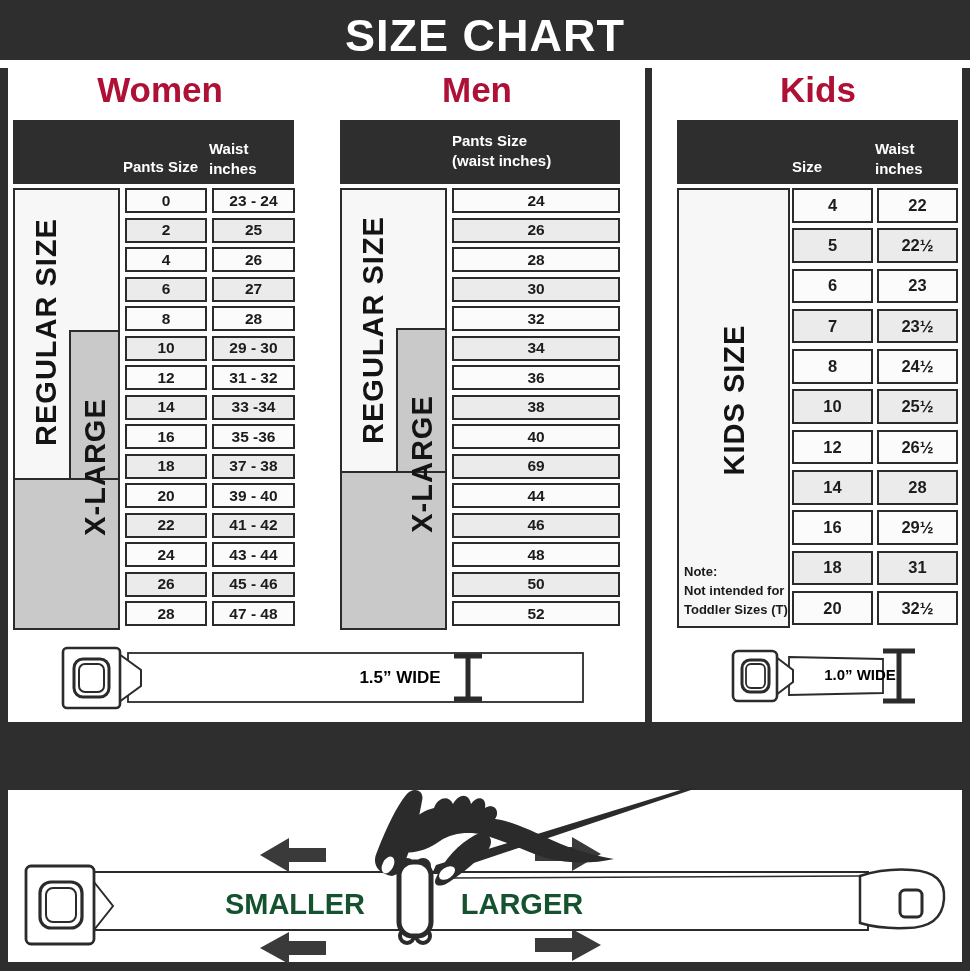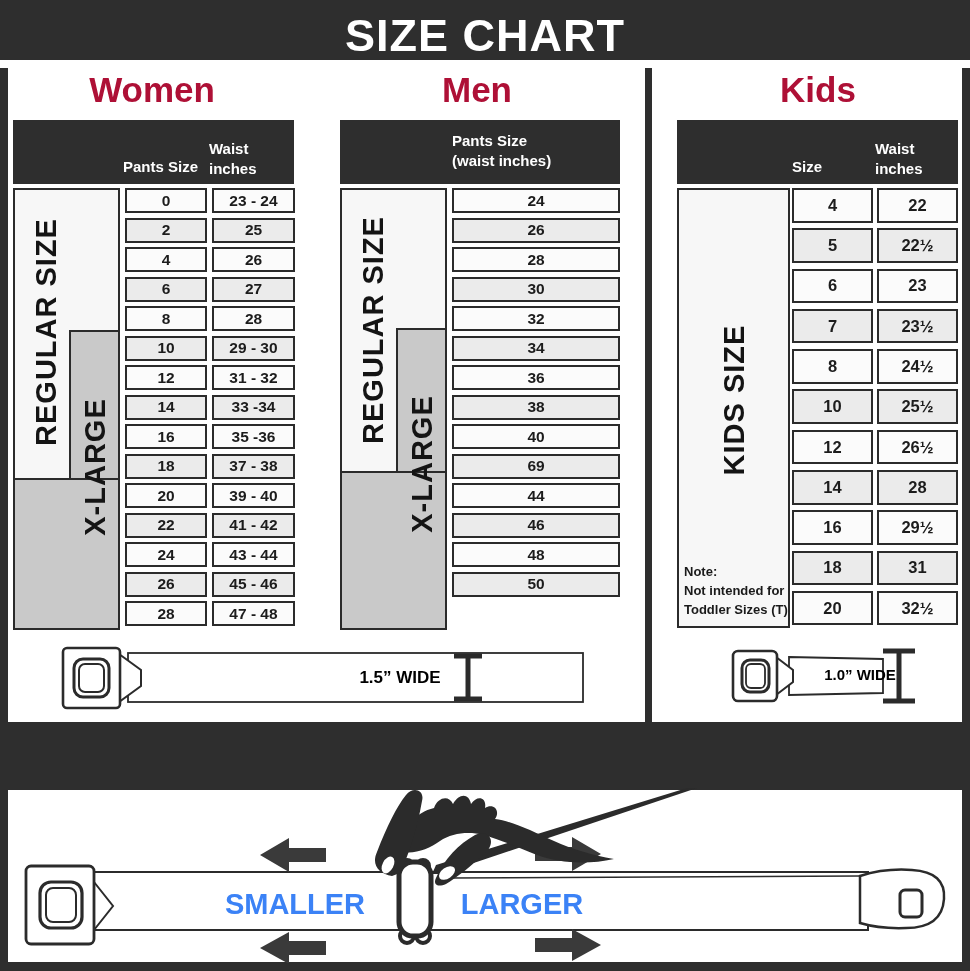--- a/index.html
+++ b/index.html
@@ -40,40 +40,40 @@
   .k1{width:81px}.k2{width:81px}
   .trow:nth-of-type(even) .cell{background:var(--row_alt,#ebebeb);}
   .beltlabel{
     position:absolute;text-align:center;font-weight:bold;font-size:17px;color:#000000;white-space:nowrap;
   }
   #note-block{
     position:absolute;left:684px;top:563px;width:104px;
     font-size:13px;font-weight:bold;line-height:1.45;color:#1a1a1a;
   }
   .adjtext{
-    position:absolute;width:170px;text-align:center;font-size:29px;font-weight:bold;color:#3b82f6;
+    position:absolute;width:170px;text-align:center;font-size:29px;font-weight:bold;color:#14532d;
     top:888px;white-space:nowrap;
   }
   svg{position:absolute;display:block;}
 </style>
 </head>
 <body>
 
 <div id="root">
 
   <div class="band" style="top:0;height:60px">
     <span id="main-title">SIZE CHART</span>
   </div>
 
   <div class="frame" style="left:0;top:68px;width:8px;height:894px"></div>
   <div class="frame" style="left:962px;top:68px;width:8px;height:894px"></div>
   <div class="frame" style="left:645px;top:68px;width:7px;height:654px"></div>
   <div class="frame" style="left:0;top:962px;width:970px;height:9px"></div>
 
-  <h2 class="sech" style="left:152px;margin:0">Women</h2>
+  <h2 class="sech" style="left:160px;margin:0">Women</h2>
   <h2 class="sech" style="left:477px;margin:0">Men</h2>
   <h2 class="sech" style="left:818px;margin:0">Kids</h2>
 
   <div class="thead" style="left:13px;top:120px;width:281px;height:64px">
     <span class="hcell" style="left:110px;width:86px;bottom:7px">Pants Size</span>
     <span class="hcell" style="left:196px;width:85px;bottom:5px"><span>Waist</span><br><span>inches</span></span>
   </div>
   <div class="regionbox" style="left:13px;top:188px;width:107px;height:292px"></div>
   <div class="graybox" style="left:69px;top:330px;width:51px;height:150px"></div>
   <div class="graybox" style="left:13px;top:480px;width:107px;height:150px;border-top:none"></div>
@@ -216,20 +216,23 @@
       </div>
 
       <div class="trow">
         <div class="cell m1">48</div>
       </div>
 
       <div class="trow">
         <div class="cell m1">50</div>
       </div>
 
+      <div class="trow">
+        <div class="cell m1">52</div>
+      </div>
     </div>
 
   <div class="thead" style="left:677px;top:120px;width:281px;height:64px">
     <span class="hcell" style="left:115px;width:81px;bottom:7px">Size</span>
     <span class="hcell" style="left:198px;width:83px;bottom:5px"><span>Waist</span><br><span>inches</span></span>
   </div>
   <div class="regionbox" style="left:677px;top:188px;width:113px;height:440px"></div>
   <span class="vlab" style="left:734px;top:400px">KIDS SIZE</span>
   <div id="note-block">
     <span style="display:block">Note:</span>

